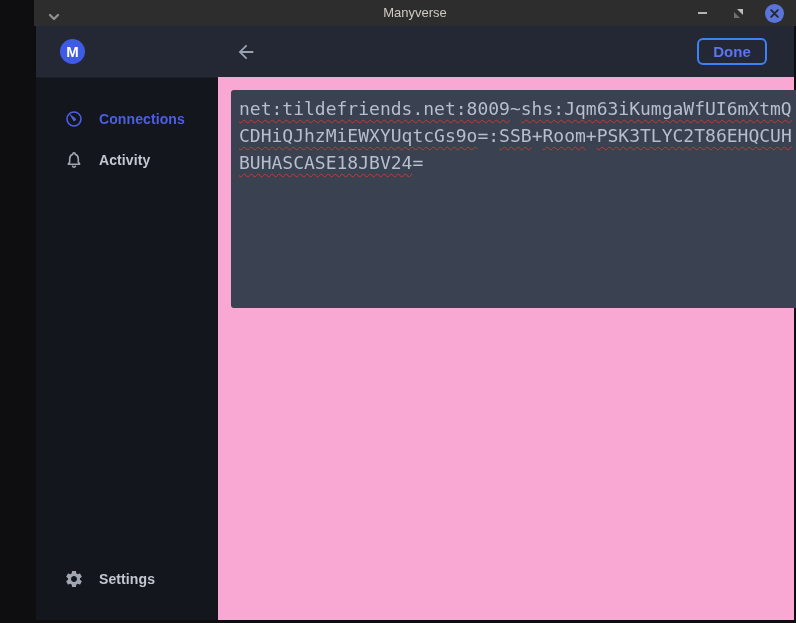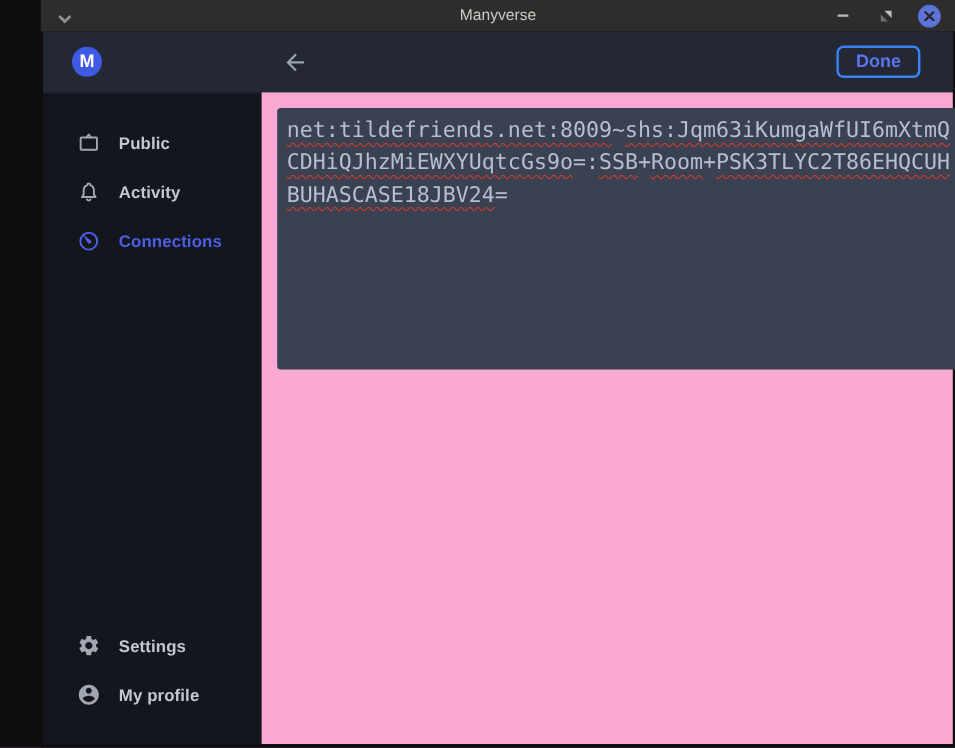--- a/index.html
+++ b/index.html
@@ -108,65 +108,48 @@
           <path d="M20 11H7.8l5.6-5.6L12 4l-8 8 8 8 1.4-1.4L7.8 13H20z" fill="#9aa2b1"></path>
         </svg>
       </span>
       <button class="done-btn">Done</button>
     </div>
 
     <div class="content">
 
       <nav class="sidebar">
         <div>
-          <div class="side-item">
+          <div class="side-item active">
             <span class="icon">
               <svg width="20" height="20" viewBox="0 0 20 20">
-                <rect class="st" x="3.2" y="5.6" width="13.6" height="10.2" rx="0.8"></rect>
-                <path class="st" d="M8 5.4 L10 3.1 L12 5.4"></path>
+                <circle class="st" cx="10" cy="10" r="7" stroke-width="1.8"></circle>
+                <path class="fl" d="M5 4.4 L11.2 9 A1.6 1.6 0 1 1 9 11.2 Z"></path>
               </svg>
             </span>
-            <span class="lbl">Public</span>
+            <span class="lbl">Connections</span>
           </div>
           <div class="side-item">
             <span class="icon">
               <svg width="20" height="20" viewBox="0 0 20 20">
                 <path class="st" d="M10 2.8 c0.7 0 1.2 0.5 1.2 1.2 v0.3 c2 0.7 3.1 2.4 3.1 4.6 v3.1 l1.4 2.2 H4.3 l1.4 -2.2 V8.9 c0 -2.2 1.1 -3.9 3.1 -4.6 v-0.3 c0 -0.7 0.5 -1.2 1.2 -1.2 Z"></path>
                 <path class="st" d="M8.6 16.2 a1.5 1.5 0 0 0 2.8 0"></path>
               </svg>
             </span>
             <span class="lbl">Activity</span>
-          </div>
-          <div class="side-item active">
-            <span class="icon">
-              <svg width="20" height="20" viewBox="0 0 20 20">
-                <circle class="st" cx="10" cy="10" r="7" stroke-width="1.8"></circle>
-                <path class="fl" d="M5 4.4 L11.2 9 A1.6 1.6 0 1 1 9 11.2 Z"></path>
-              </svg>
-            </span>
-            <span class="lbl">Connections</span>
           </div>
         </div>
 
         <div>
           <div class="side-item">
             <span class="icon">
               <svg width="20" height="20" viewBox="0 0 24 24">
                 <path class="fl" fill-rule="evenodd" d="M19.14 12.94c.04-.3.06-.61.06-.94 0-.32-.02-.64-.07-.94l2.03-1.58c.18-.14.23-.41.12-.61l-1.92-3.32c-.12-.22-.37-.29-.59-.22l-2.39.96c-.5-.38-1.03-.7-1.62-.94L14.4 2.81c-.04-.24-.24-.41-.48-.41h-3.84c-.24 0-.43.17-.47.41l-.36 2.54c-.59.24-1.13.57-1.62.94l-2.39-.96c-.22-.08-.47 0-.59.22L2.74 8.87c-.12.21-.08.47.12.61l2.03 1.58c-.05.3-.09.63-.09.94s.02.64.07.94l-2.03 1.58c-.18.14-.23.41-.12.61l1.92 3.32c.12.22.37.29.59.22l2.39-.96c.5.38 1.03.7 1.62.94l.36 2.54c.05.24.24.41.48.41h3.84c.24 0 .44-.17.47-.41l.36-2.54c.59-.24 1.13-.56 1.62-.94l2.39.96c.22.08.47 0 .59-.22l1.92-3.32c.12-.22.07-.47-.12-.61l-2.01-1.58zM12 15.6c-1.98 0-3.6-1.62-3.6-3.6s1.62-3.6 3.6-3.6 3.6 1.62 3.6 3.6-1.62 3.6-3.6 3.6z"></path>
               </svg>
             </span>
             <span class="lbl">Settings</span>
-          </div>
-          <div class="side-item">
-            <span class="icon">
-              <svg width="20" height="20" viewBox="0 0 24 24">
-                <path class="fl" fill-rule="evenodd" d="M12 2C6.48 2 2 6.48 2 12s4.48 10 10 10 10-4.48 10-10S17.52 2 12 2zm0 3c1.66 0 3 1.34 3 3s-1.34 3-3 3-3-1.34-3-3 1.34-3 3-3zm0 14.2c-2.5 0-4.71-1.28-6-3.22.03-1.99 4-3.08 6-3.08 1.99 0 5.97 1.09 6 3.08-1.29 1.94-3.5 3.22-6 3.22z"></path>
-              </svg>
-            </span>
-            <span class="lbl">My profile</span>
           </div>
         </div>
       </nav>
 
       <main class="main">
         <div class="invite-box"><span><span class="misspelled">net:tildefriends.net:8009</span><span>~</span><span class="misspelled">shs:Jqm63iKumgaWfUI6mXtmQCDHiQJhzMiEWXYUqtcGs9o</span><span>=:</span><span class="misspelled">SSB</span><span>+</span><span class="misspelled">Room</span><span>+</span><span class="misspelled">PSK3TLYC2T86EHQCUHBUHASCASE18JBV24</span><span>=</span></span></div>
       </main>
 
     </div>
   </div>

